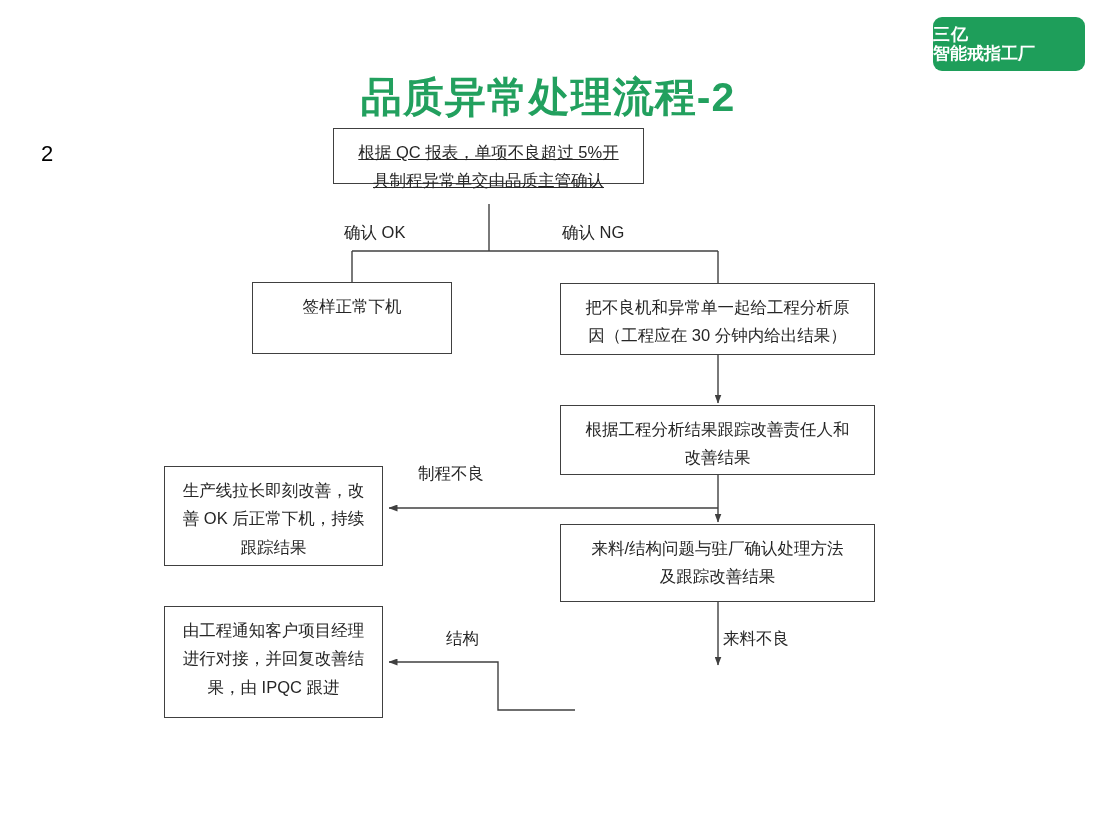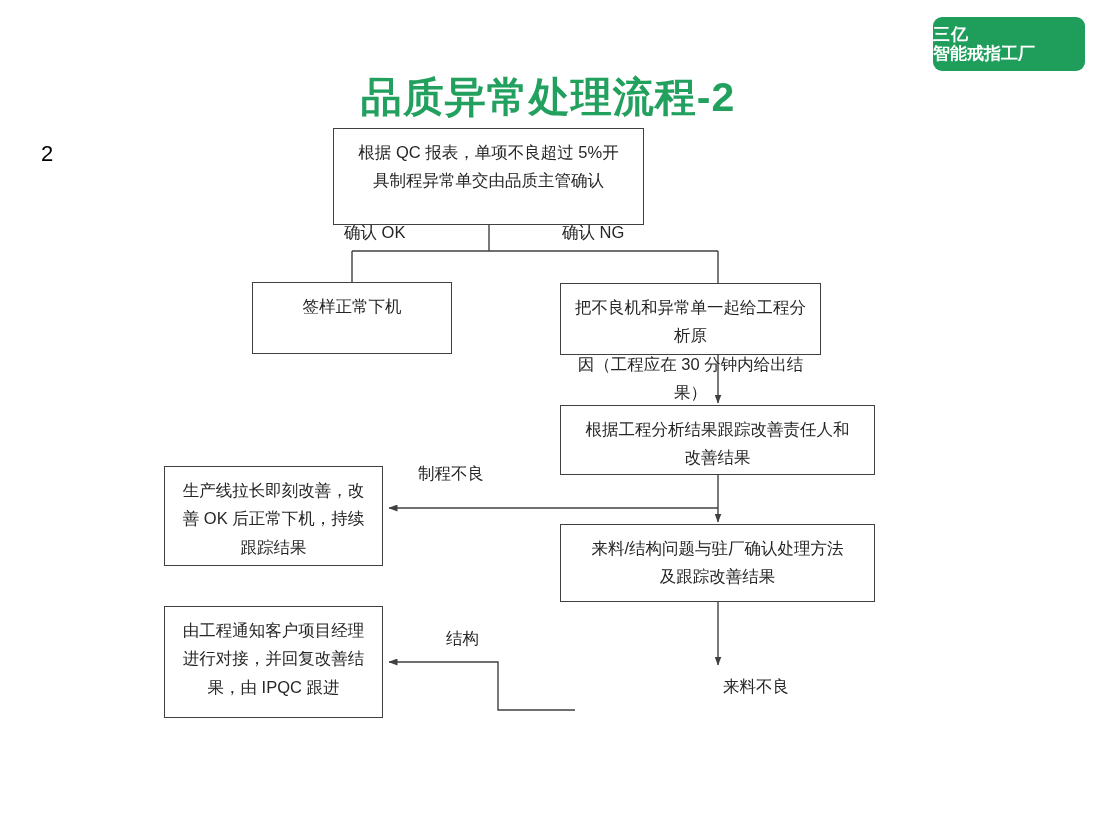--- a/index.html
+++ b/index.html
@@ -80,40 +80,40 @@
     font-size: 16.5px;
     line-height: 1.72;
     color: #262626;
     white-space: pre-line;
   }
   .node.top-aligned {
     display: block;
   }
 
   
-  #node-qc        { left: 333px; top: 128px;  width: 311px; height: 97px;  }
+  #node-qc        { left: 333px; top: 128px;  width: 311px; height: 56px; text-decoration: underline;  }
   #node-signoff   { left: 252px; top: 282px;  width: 200px; height: 72px;  }
-  #node-engineer  { left: 560px; top: 283px;  width: 261px; height: 72px;  }
+  #node-engineer  { left: 560px; top: 283px;  width: 315px; height: 72px;  }
   #node-track     { left: 560px; top: 405px;  width: 315px; height: 70px;  }
   #node-line      { left: 164px; top: 466px;  width: 219px; height: 100px; }
   #node-material  { left: 560px; top: 524px;  width: 315px; height: 78px;  }
   #node-notify    { left: 164px; top: 606px;  width: 219px; height: 112px; }
   #node-supplier  { left: 575px; top: 667px;  width: 300px; height: 131px; }
 
   
   .edge-label {
     position: absolute;
     font-size: 16.5px;
     color: #262626;
     white-space: nowrap;
   }
   #label-ok       { left: 344px; top: 222px; }
   #label-ng       { left: 562px; top: 222px; }
   #label-process  { left: 418px; top: 463px; }
-  #label-incoming { left: 723px; top: 628px; margin-top: 48px; }
+  #label-incoming { left: 723px; top: 628px; }
   #label-struct   { left: 446px; top: 628px; }
 
   
   #connectors {
     position: absolute;
     left: 0;
     top: 0;
     width: 1096px;
     height: 818px;
     pointer-events: none;

